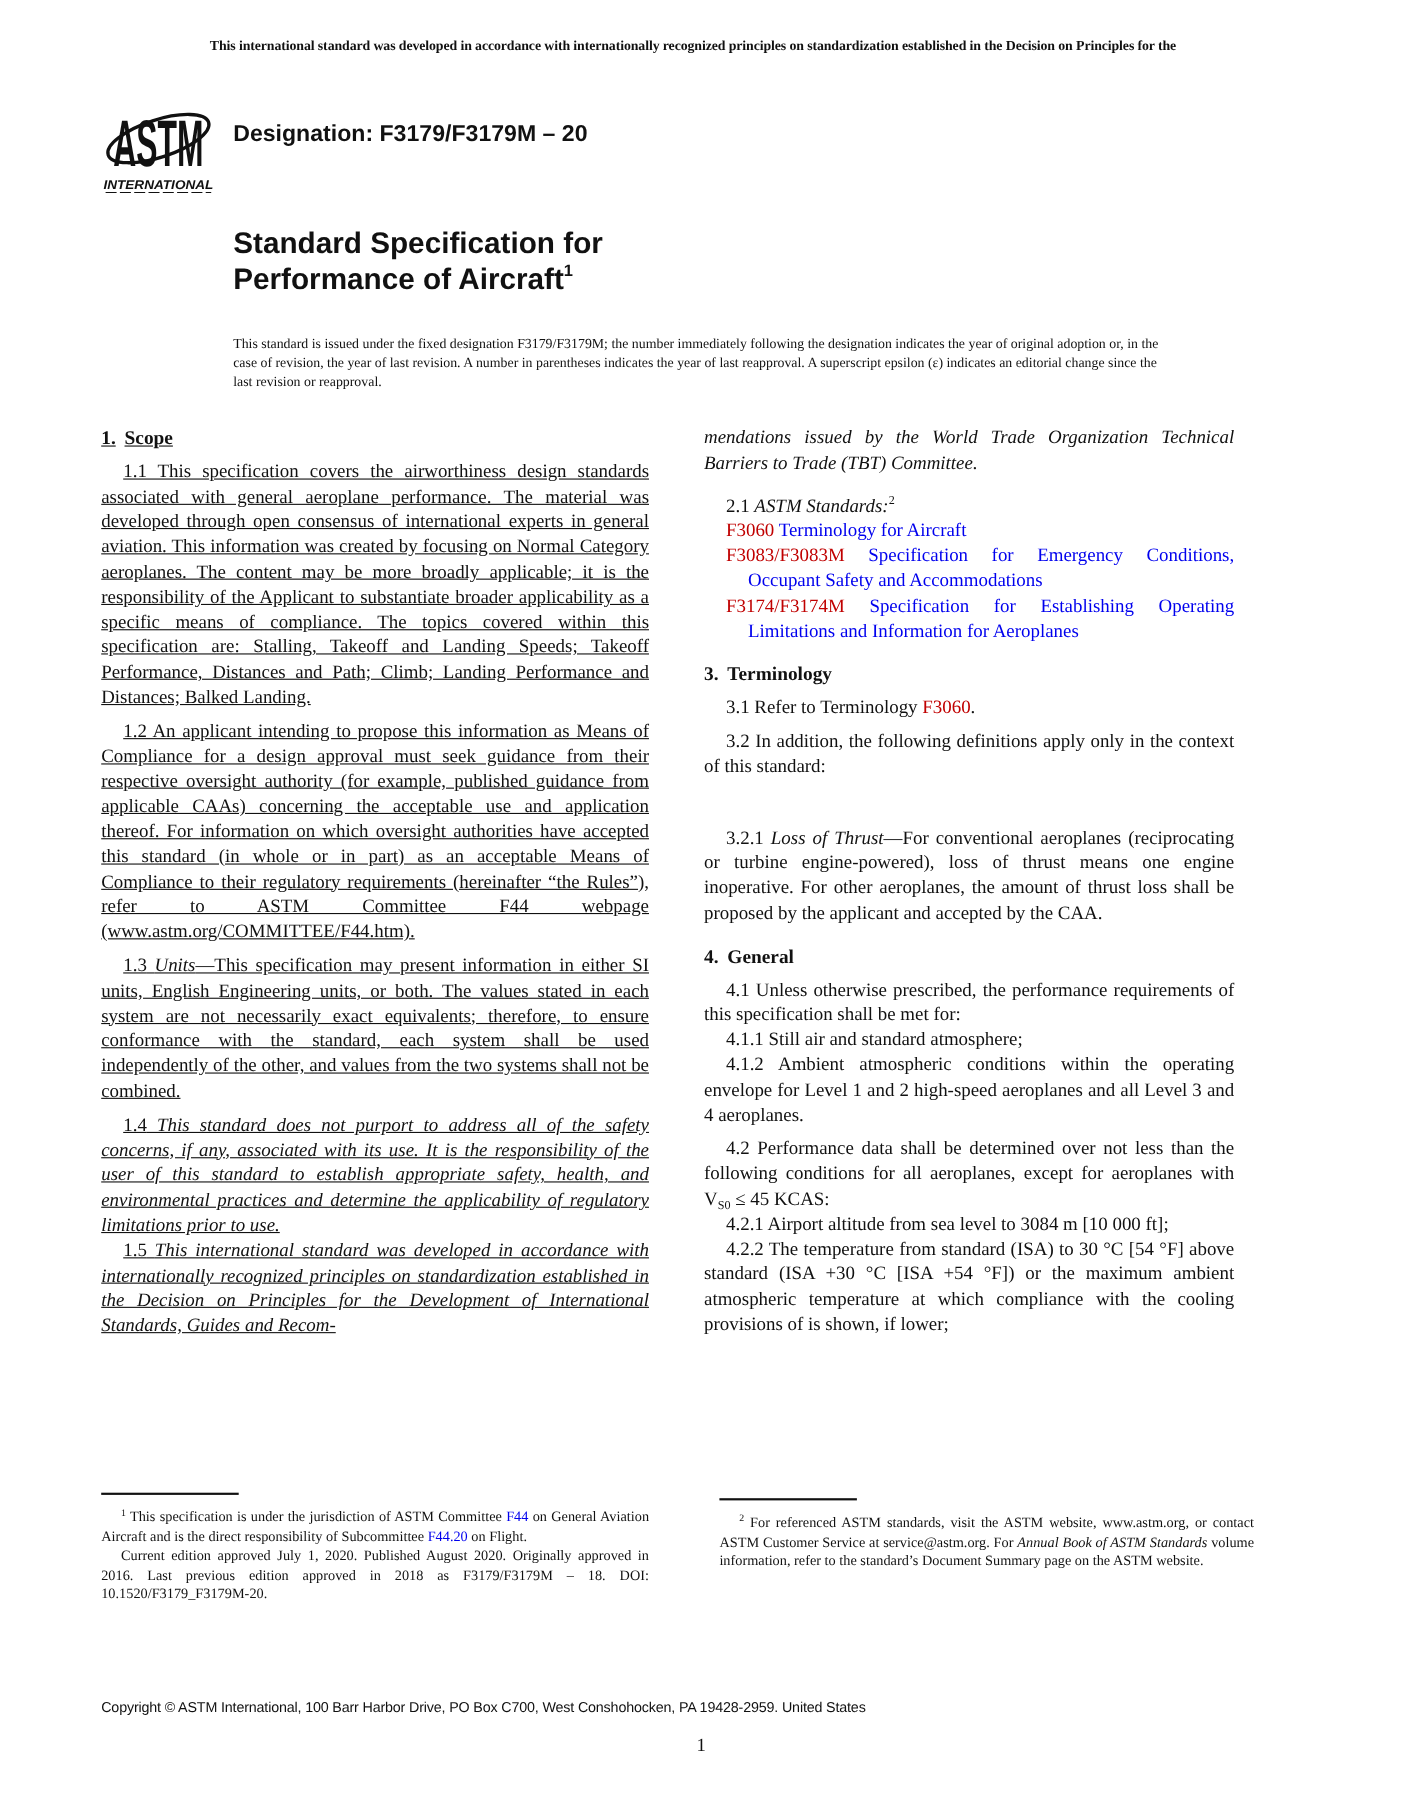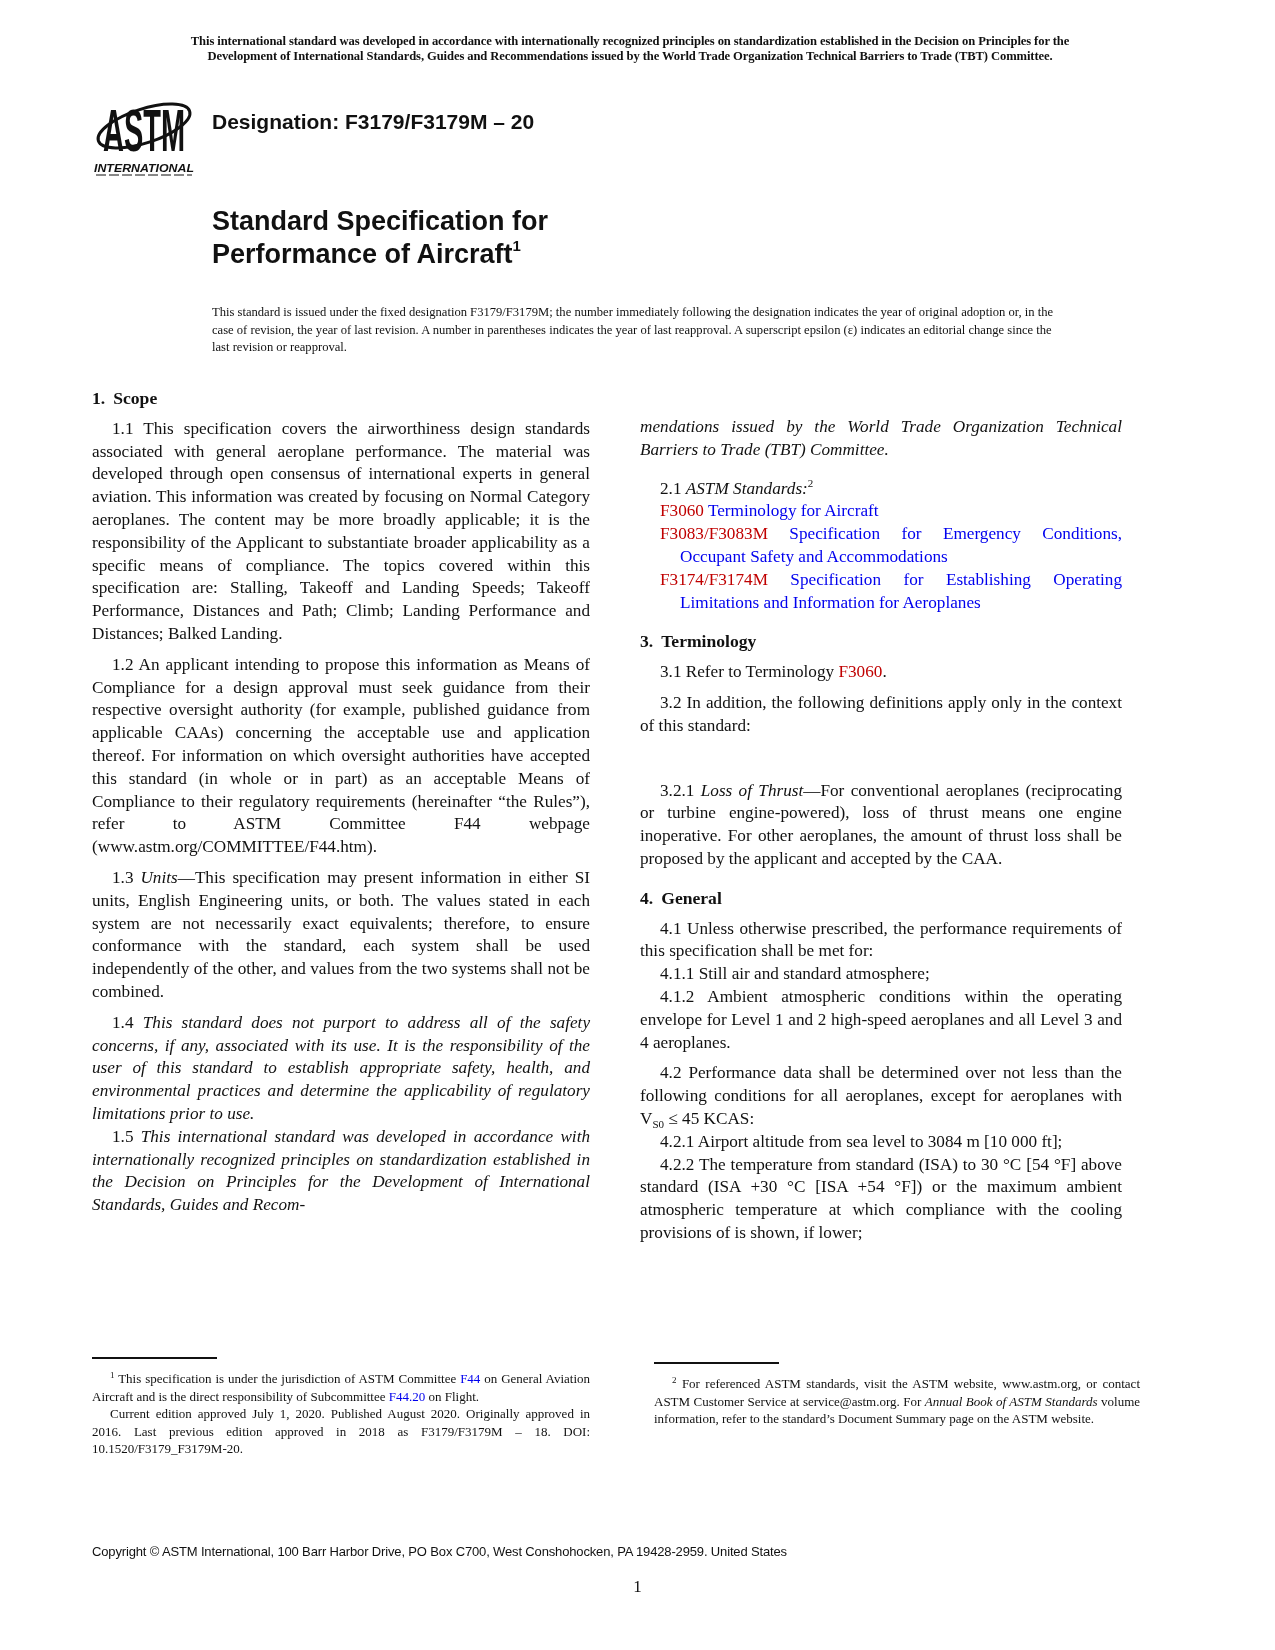--- a/index.html
+++ b/index.html
@@ -21,21 +21,21 @@
     font-family: "Liberation Sans", sans-serif; font-weight: bold; font-size: 27px; line-height: 33px;
   }
   .title sup { font-size: 15px; vertical-align: 12px; line-height: 0; }
 
   .issuance {
     position: absolute; left: 212px; top: 304px; width: 860px;
     font-family: "Liberation Serif", serif; font-size: 12.6px; line-height: 17.5px;
   }
 
   .col { position: absolute; font-family: "Liberation Serif", serif; font-size: 17.2px; line-height: 22.8px; text-align: justify; }
-  .col-left { left: 92px; top: 387px; width: 498px; }
+  .col-left { left: 92px; top: 387px; width: 498px; text-decoration: underline; }
   .col-right { left: 640px; top: 387px; width: 482px; }
 
   .sec-head { font-weight: bold; font-size: 17.6px; margin: 0 0 8px 0; text-align: left; }
   .sec-head .num { margin-right: 8px; }
   p { margin: 0 0 8px 0; text-indent: 20px; }
   p.tight { margin-bottom: 0; }
   p.noind { text-indent: 0; }
   .it { font-style: italic; }
 
   .ref-list { margin: 0 0 8px 0; }
@@ -57,21 +57,20 @@
     font-family: "Liberation Serif", serif; font-size: 17px;
   }
   sub { font-size: 11px; vertical-align: -4px; line-height: 0; }
   sup.sm { font-size: 11px; vertical-align: 7px; line-height: 0; }
 </style>
 </head>
 <body>
 
 <div class="top-notice">
   <div>This international standard was developed in accordance with internationally recognized principles on standardization established in the Decision on Principles for the</div>
-  <div>Development of International Standards, Guides and Recommendations issued by the World Trade Organization Technical Barriers to Trade (TBT) Committee.</div>
 </div>
 
 <div class="logo">
   <svg width="108" height="88" viewBox="0 0 108 88">
     <ellipse cx="52" cy="38" rx="48" ry="17" fill="none" stroke="#111" stroke-width="3" transform="rotate(-18 52 38)"></ellipse>
     <text x="52" y="64" text-anchor="middle" font-family="Liberation Sans, sans-serif" font-weight="bold" font-size="52" fill="#111" textLength="82" lengthAdjust="spacingAndGlyphs" transform="scale(1,1.15) translate(0,-9)">ASTM</text>
     <text x="52" y="84" text-anchor="middle" font-family="Liberation Sans, sans-serif" font-weight="bold" font-style="italic" font-size="11.5" fill="#111" textLength="100" lengthAdjust="spacingAndGlyphs">INTERNATIONAL</text>
     <line x1="4" y1="87" x2="100" y2="87" stroke="#111" stroke-width="1" stroke-dasharray="10 3"></line>
   </svg>
 </div>
@@ -99,21 +98,21 @@
     <span>1.4</span>
     <span class="it">This standard does not purport to address all of the safety concerns, if any, associated with its use. It is the responsibility of the user of this standard to establish appropriate safety, health, and environmental practices and determine the applicability of regulatory limitations prior to use.</span>
   </p>
   <p class="tight">
     <span>1.5</span>
     <span class="it">This international standard was developed in accordance with internationally recognized principles on standardization established in the Decision on Principles for the Development of International Standards, Guides and Recom-</span>
   </p>
 </div>
 
 <div class="col col-right">
-  <p class="noind it" style="margin-bottom:16px;margin-top:29px;">mendations issued by the World Trade Organization Technical Barriers to Trade (TBT) Committee.</p>
+  <p class="noind it" style="margin-bottom:16px;">mendations issued by the World Trade Organization Technical Barriers to Trade (TBT) Committee.</p>
 
   <p class="tight">
     <span>2.1</span>
     <span class="it">ASTM Standards:</span><sup class="sm">2</sup>
   </p>
   <div class="ref-list" style="margin-bottom:16px;">
     <div class="ref-item">
       <span class="red">F3060</span>
       <span class="blue">Terminology for Aircraft</span>
     </div>

